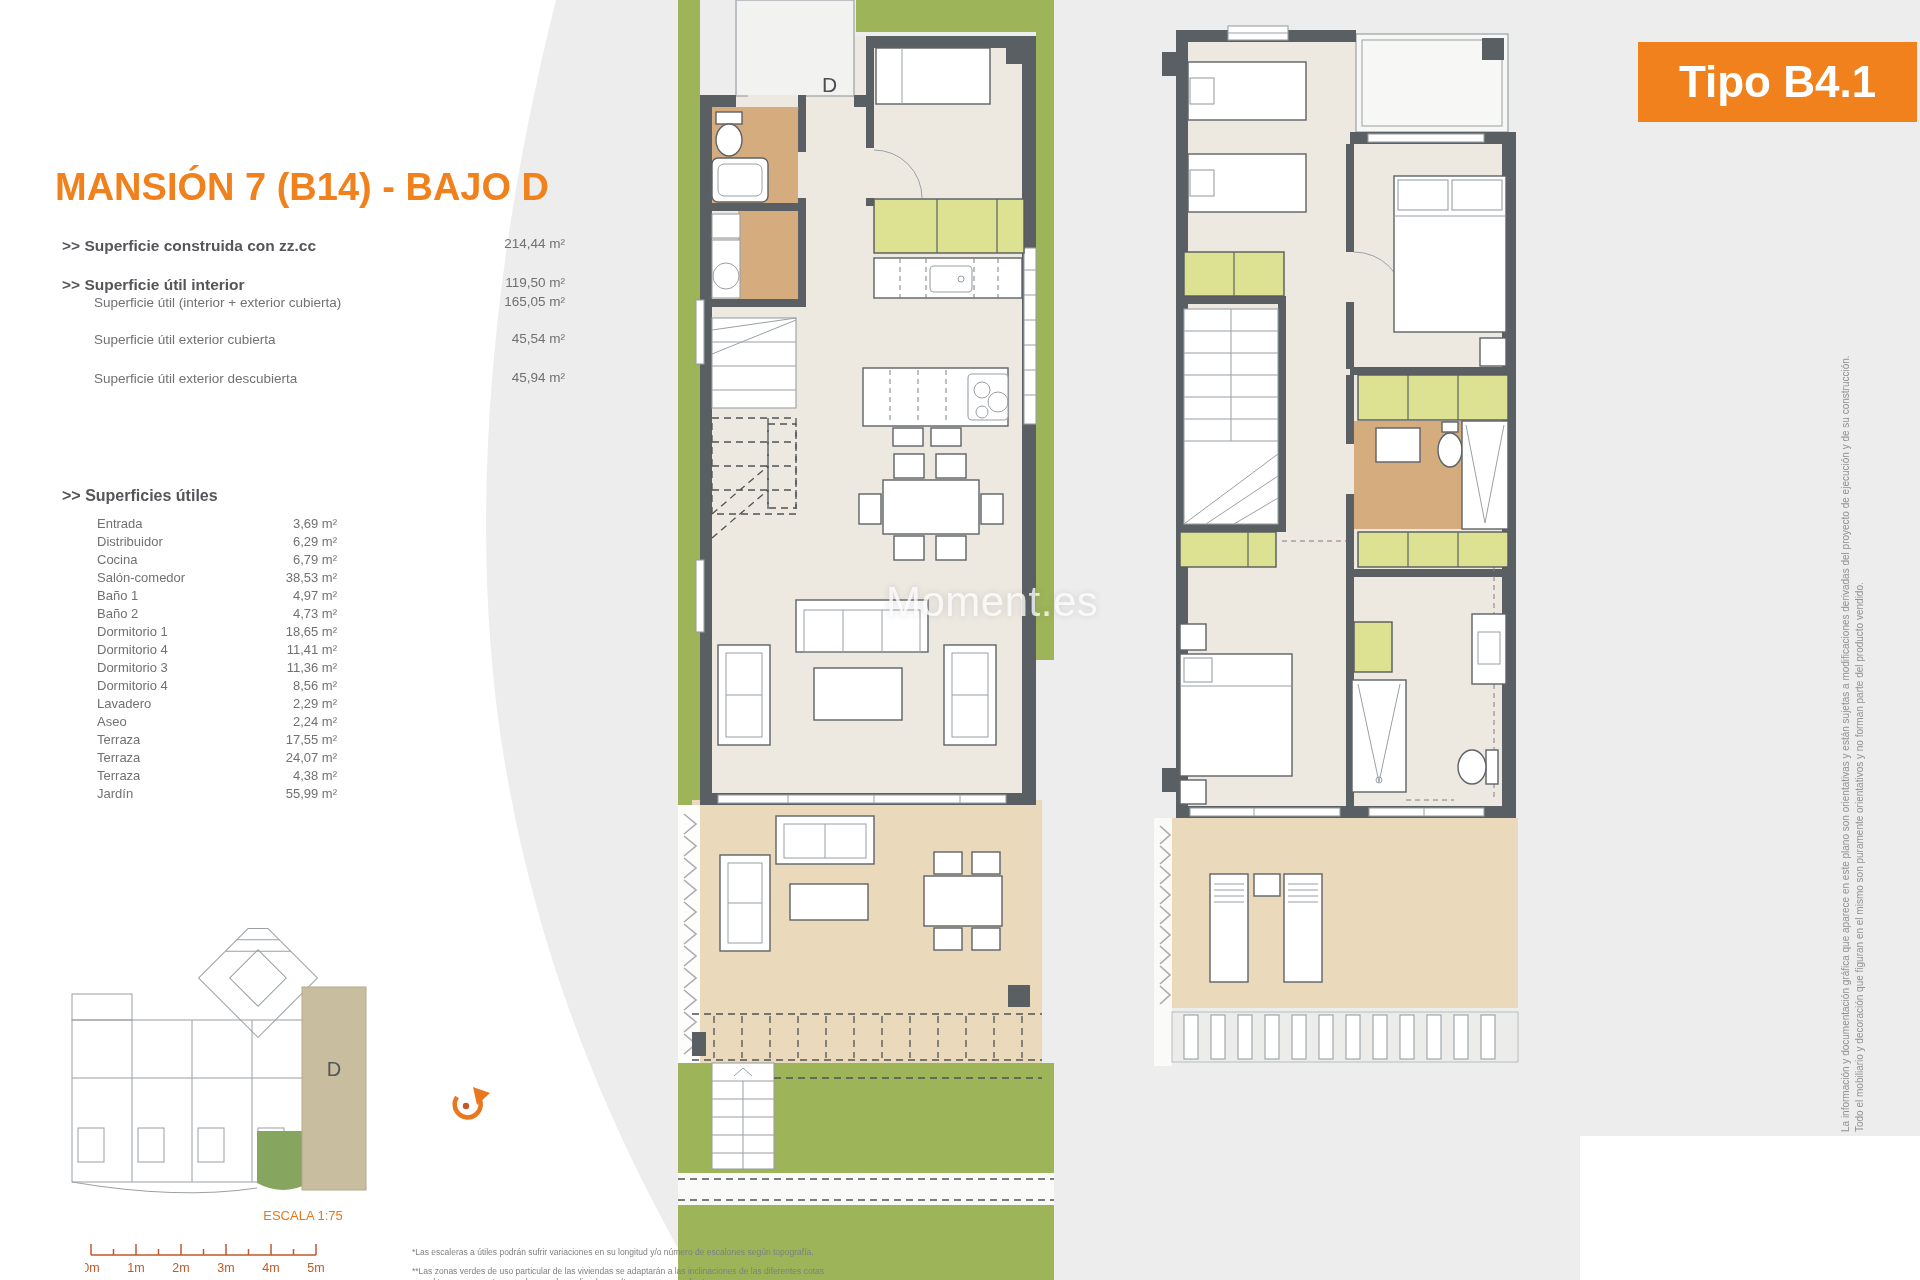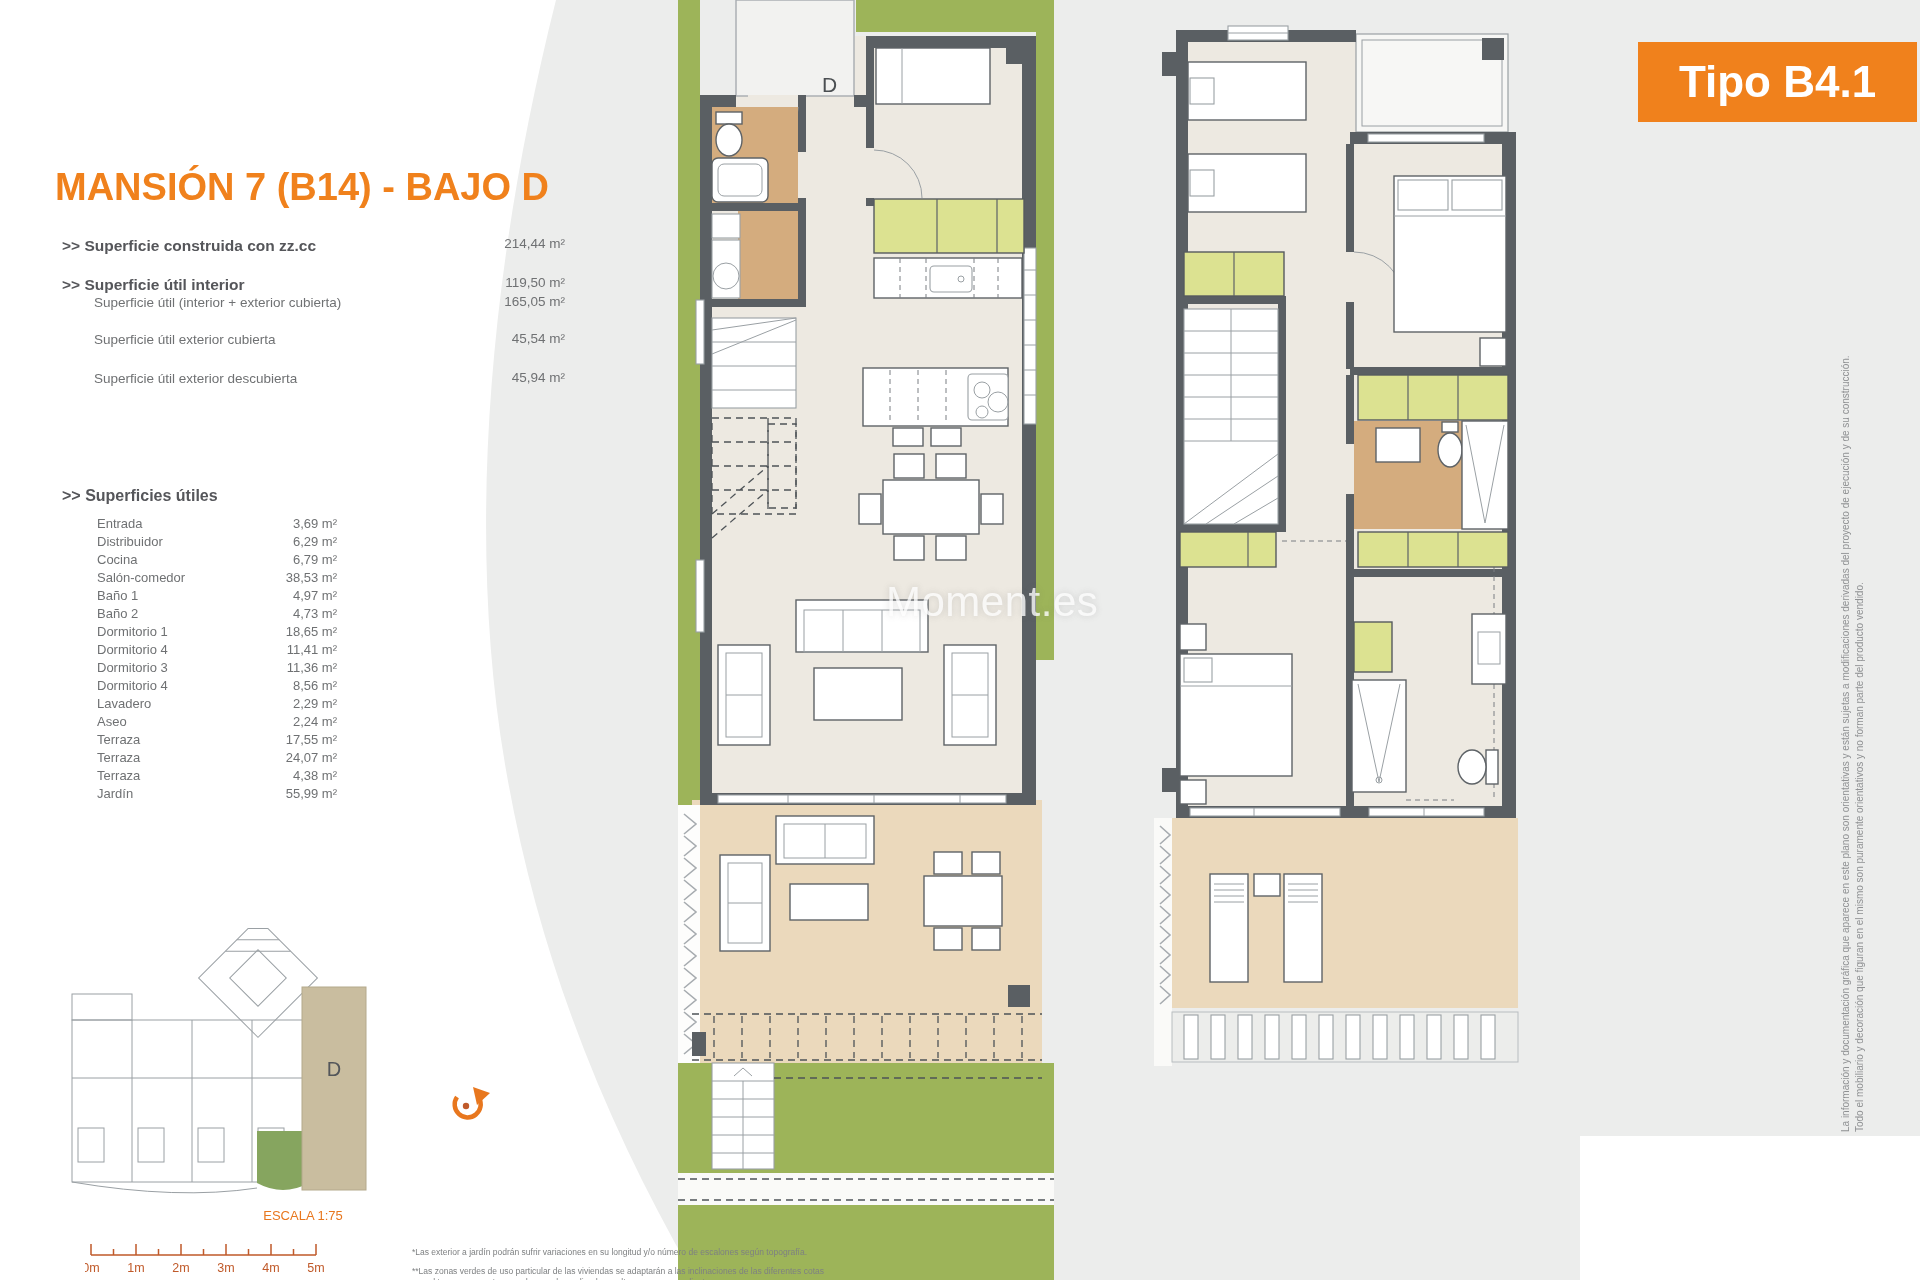--- a/index.html
+++ b/index.html
@@ -473,21 +473,21 @@
         <rect x="327" y="991" width="14" height="44" class="whl"></rect>
     </g>
   </svg>
 
   <div class="watermark">Moment.es</div>
 
   <div class="badge">
     <span>Tipo B4.1</span>
   </div>
 
-  <div class="fn" style="top:1247px">*Las exterior a jardín podrán sufrir variaciones en su longitud y/o número de escalones según topografía.</div>
+  <div class="fn" style="top:1247px">*Las escaleras a útiles podrán sufrir variaciones en su longitud y/o número de escalones según topografía.</div>
   <div class="fn" style="top:1266px">**Las zonas verdes de uso particular de las viviendas se adaptarán a las inclinaciones de las diferentes cotas</div>
   <div class="fn" style="top:1277px">que el terreno presenta en cada parcela, pudiendo resultar zonas en pendiente</div>
 
   <div class="vwrap">
     <div class="vinner">
       <div class="vline">La información y documentación gráfica que aparece en este plano son orientativas y están sujetas a modificaciones derivadas del proyecto de ejecución y de su construcción.</div>
       <div class="vline">Todo el mobiliario y decoración que figuran en el mismo son puramente orientativos y no forman parte del producto vendido.</div>
     </div>
   </div>
 

